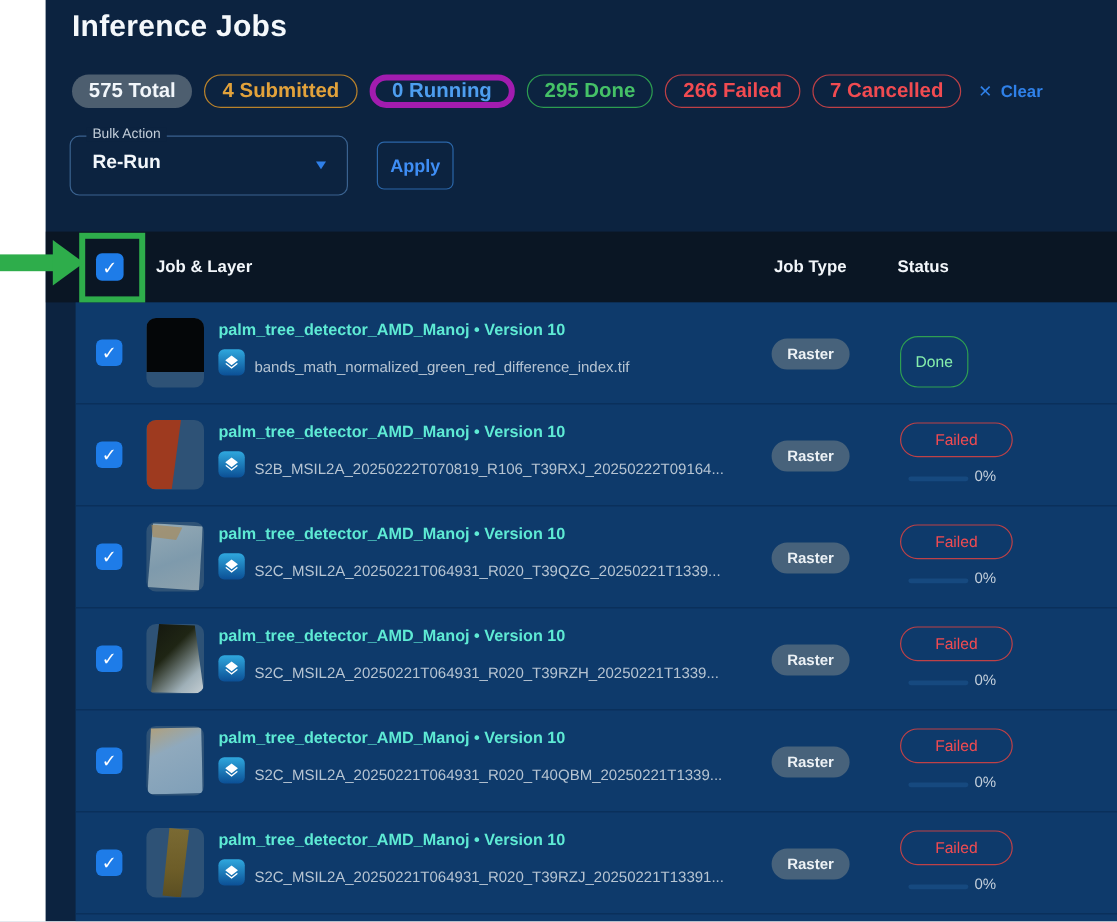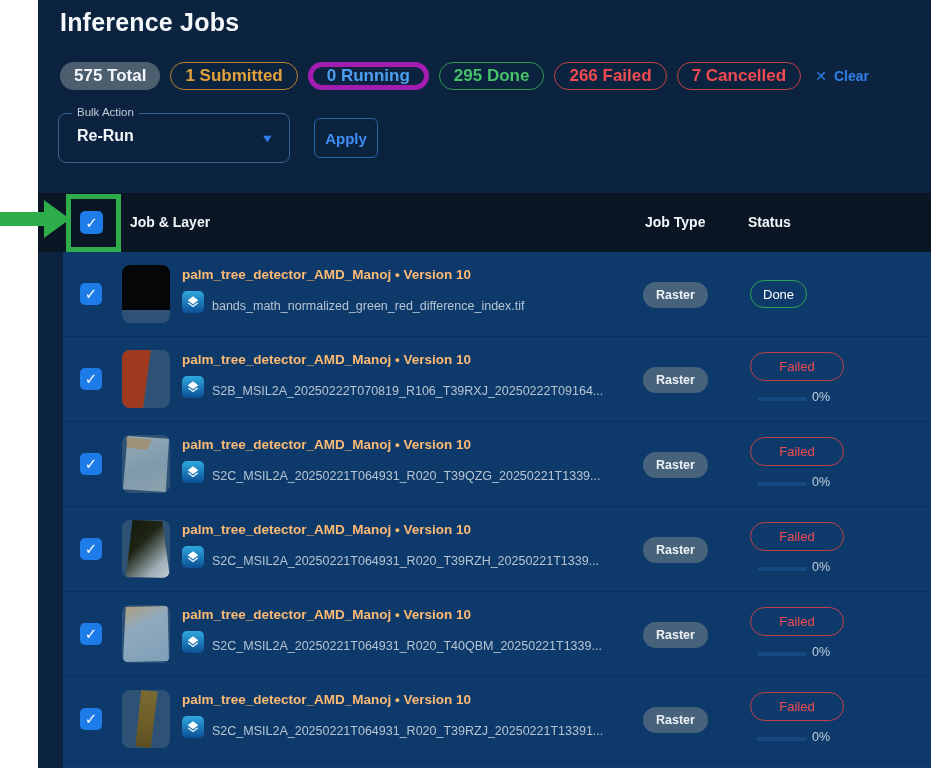--- a/index.html
+++ b/index.html
@@ -70,32 +70,32 @@
   .thumb-r3::after  { content:""; position:absolute; left:4px; top:2px; width:26px; height:13px;
                       background:#a58a5c; opacity:.7; clip-path:polygon(0 0,100% 20%,80% 100%,5% 80%); }
   .thumb-r4::before { inset:0; clip-path:polygon(22% 0,84% 2%,100% 100%,8% 98%);
                       background:linear-gradient(135deg,#12150e 0%,#1f2514 40%,#9fb0b8 78%,#c6cfd4 100%); }
   .thumb-r5::before { inset:1px; background:linear-gradient(155deg,#b2a079 0%,#8fa9bd 35%,#7f9fb8 100%);
                       clip-path:polygon(6% 2%,97% 0,100% 98%,0 100%); }
   .thumb-r6::before { inset:0; background:linear-gradient(180deg,#7a6a33 0%,#6d5d28 60%,#5a4e22 100%);
                       clip-path:polygon(40% 0,74% 3%,60% 100%,28% 97%); }
 
   .job-title { position:absolute; left:119px; top:15px; font-size:13.5px; font-weight:600;
-               color:#fdba74; white-space:nowrap; }
+               color:#5eead4; white-space:nowrap; }
   .layer-line { position:absolute; left:119px; top:39px; display:flex; align-items:flex-end; gap:8px; }
   .layer-ic { width:22px; height:22px; border-radius:5px; display:flex; align-items:center;
               justify-content:center; background:linear-gradient(180deg,#2FA8DE 0%,#0B4F95 100%); }
   .layer-name { font-size:12.5px; color:#B6C4D2; white-space:nowrap; }
 
   .type-pill { position:absolute; left:580px; top:30px; height:26px; display:flex; align-items:center;
                padding:0 13px; background:#47627B; border-radius:13px; color:#ECF1F5;
                font-size:12.5px; font-weight:600; }
 
-  .pill-done { position:absolute; left:687px; top:28px; height:28px; display:flex; align-items:center;
-               padding:0 12px; border:1px solid #2E9F52; border-radius:15px; color:#ffffff;
+  .pill-done { position:absolute; left:687px; top:28px; height:43px; display:flex; align-items:center;
+               padding:0 12px; border:1px solid #2E9F52; border-radius:15px; color:#86efac;
                font-size:13px; }
   .pill-failed { position:absolute; left:687px; top:15px; width:94px; height:29px; display:flex;
                  align-items:center; justify-content:center; border:1px solid #BE4147;
                  border-radius:15px; color:#F14B51; font-size:13px; }
   .prog-track { position:absolute; left:694px; top:60px; width:50px; height:4px; background:#16497F;
                 border-radius:2px; }
   .prog-label { position:absolute; left:749px; top:53px; font-size:12.5px; color:#C3CFDB; }
 
   
   .ann-box { position:absolute; left:66px; top:194px; width:55px; height:58px;
@@ -108,21 +108,21 @@
 </head>
 <body>
 
 <div class="canvas">
   <div class="app">
 
     <div class="page-title">Inference Jobs</div>
 
     <div class="chips">
       <div class="chip chip-total">575 Total</div>
-      <div class="chip chip-submitted">1 Submitted</div>
+      <div class="chip chip-submitted">4 Submitted</div>
       <div class="chip chip-running">0 Running</div>
       <div class="chip chip-done">295 Done</div>
       <div class="chip chip-failed">266 Failed</div>
       <div class="chip chip-cancelled">7 Cancelled</div>
       <button class="clear-btn">
         <span class="x">✕</span>
         <span>Clear</span>
       </button>
     </div>
 

